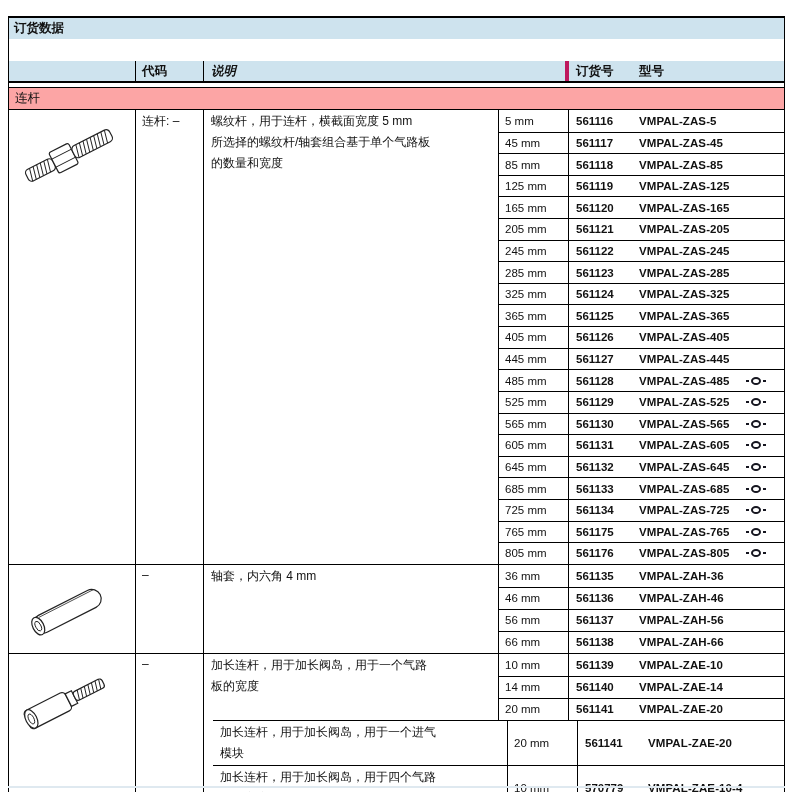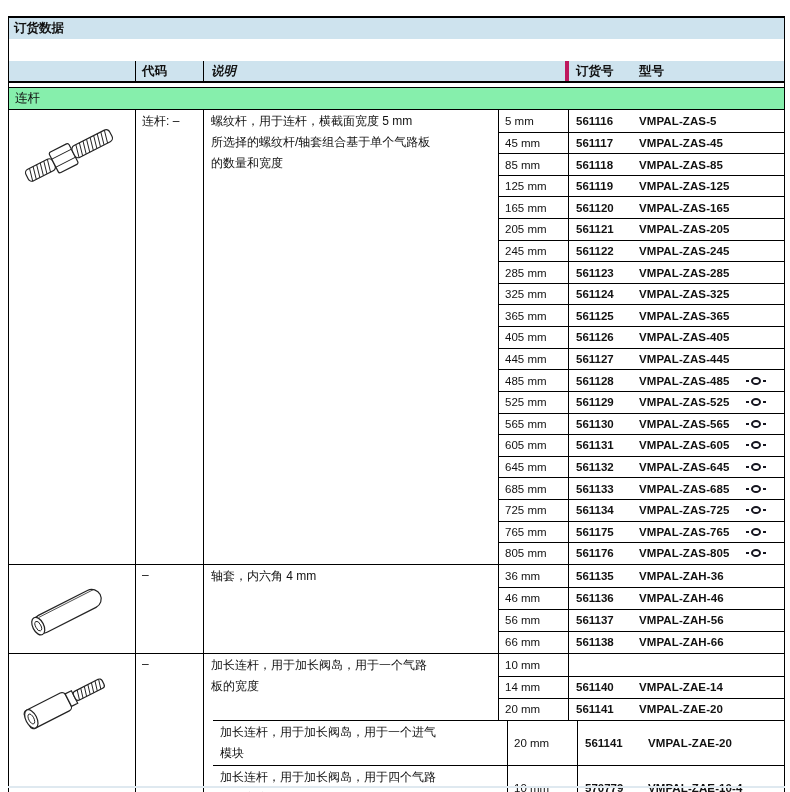--- a/index.html
+++ b/index.html
@@ -14,21 +14,21 @@
   
   .title-row{height:21px;background:#cee3ee;display:flex;align-items:center;
     padding-left:5px;font-weight:700;font-size:12.5px;border-bottom:1.5px solid #fff;box-sizing:content-box;}
   .header-row{height:20px;background:#cee3ee;display:flex;font-size:12.5px;font-weight:700;margin-top:21px;}
   .h-blank{width:127px;border-right:1px solid #000;box-sizing:border-box;}
   .h-code{width:68px;border-right:1px solid #000;box-sizing:border-box;display:flex;align-items:center;padding-left:6px;}
   .h-desc{width:365px;border-right:4px solid #be185d;box-sizing:border-box;display:flex;align-items:center;padding-left:7px;font-style:italic;}
   .h-order{flex:1;display:flex;align-items:center;padding-left:7px;}
   .h-order .num{width:63px;}
   .double-rule{height:4px;background:#fff;border-top:2px solid #000;border-bottom:1px solid #000;box-sizing:content-box;}
-  .section-row{height:21px;background:#86efac;display:flex;align-items:center;
+  .section-row{height:21px;background:#fca5a5;display:flex;align-items:center;
     padding-left:6px;font-size:12.5px;}
 
   
   .group{display:flex;border-top:1.5px solid #000;}
   .img-cell{width:127px;border-right:1px solid #000;box-sizing:border-box;padding:5px 0 0 6px;}
   .code-cell{width:68px;border-right:1px solid #000;box-sizing:border-box;
     padding:3px 4px 0 6px;font-size:12px;}
   .blocks{flex:1;display:flex;flex-direction:column;}
   .block{display:flex;}
   .block + .block{border-top:1px solid #000;margin-left:9px;}
@@ -358,20 +358,24 @@
         </svg>
       </div>
       <div class="code-cell">–</div>
       <div class="blocks">
           <div class="block">
             <div class="desc-cell">加长连杆，用于加长阀岛，用于一个气路
 板的宽度</div>
             <div class="rows">
               <div class="srow r22">
                 <div class="size-cell">10 mm</div>
+                <div class="order-cell">
+                  <span class="num">561139</span>
+                  <span class="model">VMPAL-ZAE-10</span>
+                </div>
               </div>
               <div class="srow r22">
                 <div class="size-cell">14 mm</div>
                 <div class="order-cell">
                   <span class="num">561140</span>
                   <span class="model">VMPAL-ZAE-14</span>
                 </div>
               </div>
               <div class="srow r22">
                 <div class="size-cell">20 mm</div>

